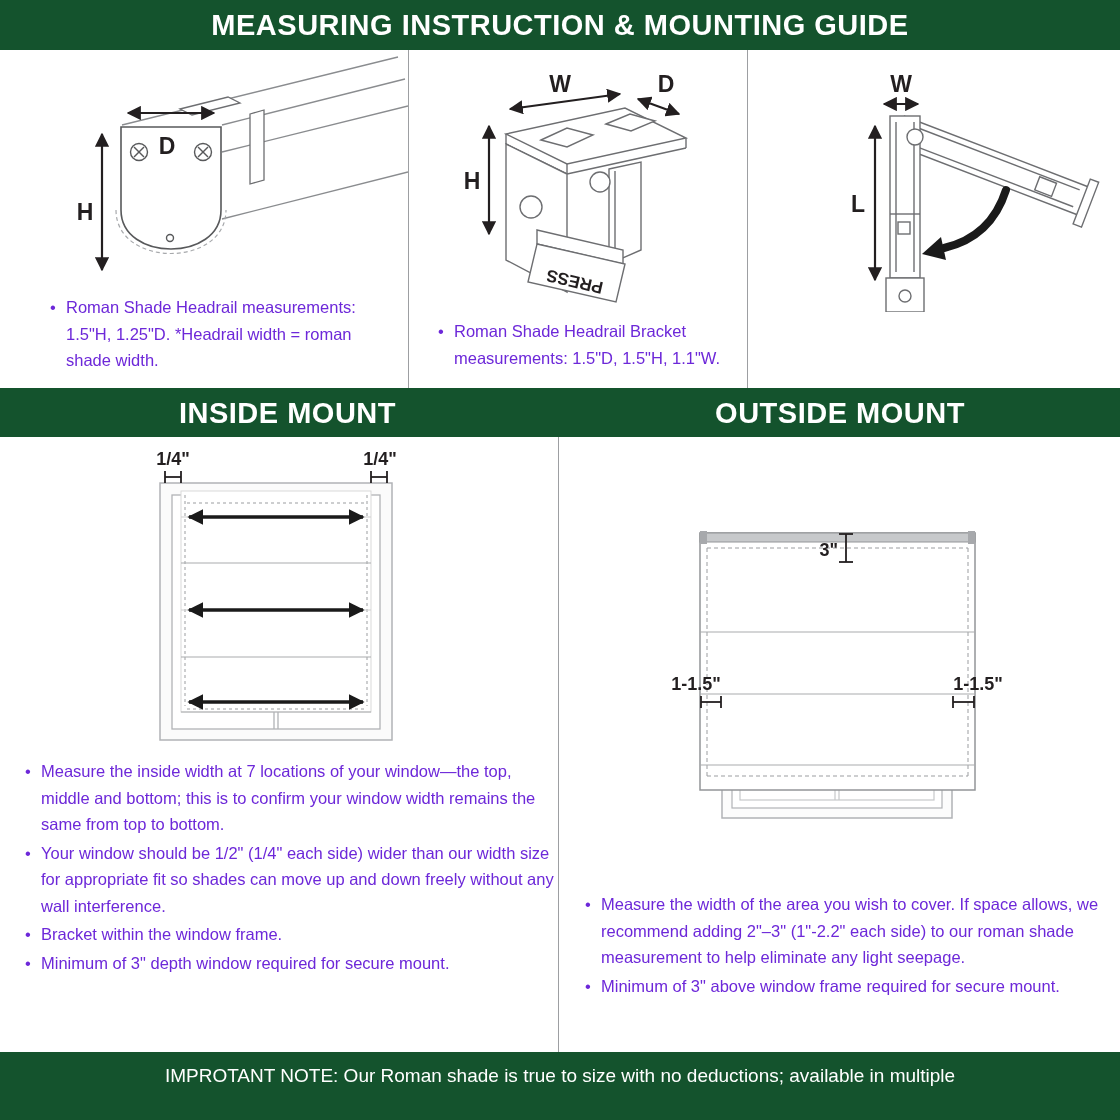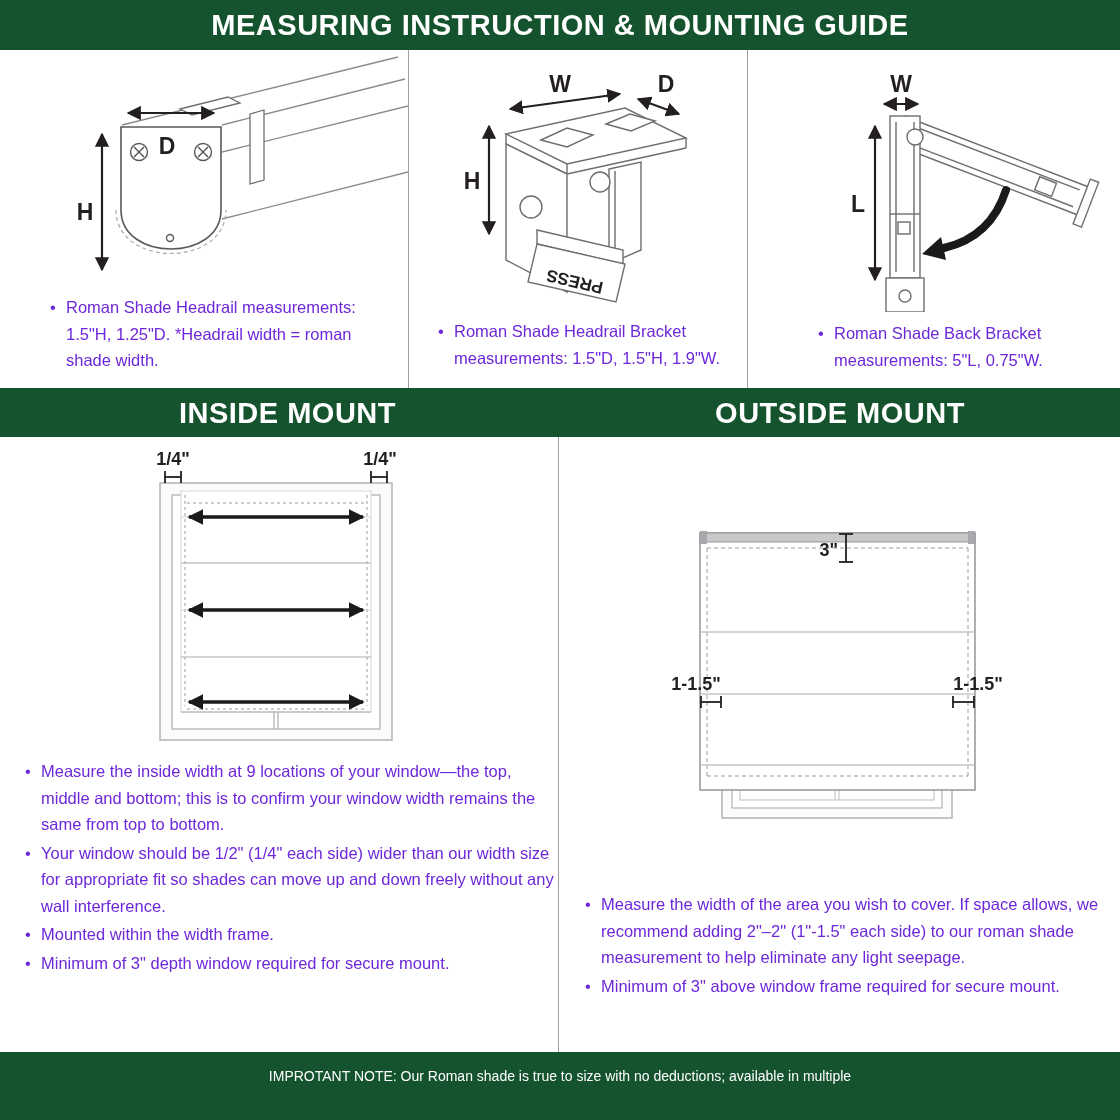--- a/index.html
+++ b/index.html
@@ -3,21 +3,21 @@
 <meta charset="utf-8">
 <style>
   html,body{margin:0;padding:0;background:#fff;}
   #canvas{position:relative;width:1120px;height:1120px;background:#fff;overflow:hidden;
           font-family:"Liberation Sans","DejaVu Sans",sans-serif;color:#414042;}
   .bar{position:absolute;background:#14532d;color:#fff;text-align:center;}
   #banner{left:0;top:0;width:1120px;height:50px;font-size:29px;font-weight:bold;line-height:51px;letter-spacing:.5px;}
   .band{top:388px;height:49px;font-size:29px;font-weight:bold;line-height:50px;letter-spacing:.5px;}
   #band-inside{left:0;width:575px;}
   #band-outside{left:560px;width:560px;}
-  #footer{left:0;top:1052px;width:1120px;height:68px;font-size:14px;line-height:26px;padding-top:11px;box-sizing:border-box;}
+  #footer{left:0;top:1052px;width:1120px;height:68px;font-size:19px;line-height:26px;padding-top:11px;box-sizing:border-box;}
   .vdiv{position:absolute;width:1px;background:#9d9fa2;}
   #div1{left:408px;top:50px;height:338px;}
   #div2{left:747px;top:50px;height:338px;}
   #div3{left:558px;top:437px;height:615px;}
   .diagram{position:absolute;}
   ul.blist{list-style:none;margin:0;padding:0;font-size:16.5px;line-height:26.5px;color:#6d28d9;}
   ul.blist li{position:relative;padding-left:16px;margin:0 0 2px 0;}
   ul.blist li::before{content:"\2022";position:absolute;left:0;top:0;}
   #cap1{left:50px;top:294px;width:330px;}
   #cap2{left:438px;top:318px;width:320px;}
@@ -132,24 +132,21 @@
     <line x1="136" y1="52" x2="170" y2="52" stroke="#231f20" stroke-width="2.2" marker-start="url(#arr)" marker-end="url(#arr)"></line>
     <line x1="127" y1="74" x2="127" y2="228" stroke="#231f20" stroke-width="2.2" marker-start="url(#arr)" marker-end="url(#arr)"></line>
     <text class="dimL" x="153" y="40" text-anchor="middle">W</text>
     <text class="dimL" x="110" y="160" text-anchor="middle">L</text>
   </svg>
 
   <ul id="cap1" class="blist diagram">
     <li>Roman Shade Headrail measurements: 1.5"H, 1.25"D. *Headrail width = roman shade width.</li>
   </ul>
   <ul id="cap2" class="blist diagram">
-    <li>Roman Shade Headrail Bracket measurements: 1.5"D, 1.5"H, 1.9"W.</li>
-  </ul>
-  <ul id="cap3" class="blist diagram">
-    <li>Roman Shade Back Bracket measurements: 5"L, 0.75"W.</li>
+    <li>Roman Shade Headrail Bracket measurements: 1.5"D, 1.5"H, 1.1"W.</li>
   </ul>
 
   <div id="band-inside" class="bar band">
     <span>INSIDE MOUNT</span>
   </div>
   <div id="band-outside" class="bar band">
     <span>OUTSIDE MOUNT</span>
   </div>
 
   <svg class="diagram" style="left:140px;top:446px" width="285" height="312" viewBox="0 0 285 312">
@@ -225,27 +222,27 @@
       <line x1="303" y1="184" x2="324" y2="184"></line>
         <line x1="303" y1="178" x2="303" y2="190"></line>
         <line x1="324" y1="178" x2="324" y2="190"></line>
     </g>
     <text class="dimS" x="188" y="38" text-anchor="end" font-size="19">3"</text>
     <text class="dimS" x="46" y="172" text-anchor="middle" font-size="19">1-1.5"</text>
     <text class="dimS" x="328" y="172" text-anchor="middle" font-size="19">1-1.5"</text>
   </svg>
 
   <ul id="inside-bullets" class="blist diagram">
-    <li>Measure the inside width at 9 locations of your window—the top, middle and bottom; this is to confirm your window width remains the same from top to bottom.</li>
+    <li>Measure the inside width at 7 locations of your window—the top, middle and bottom; this is to confirm your window width remains the same from top to bottom.</li>
     <li>Your window should be 1/2" (1/4" each side) wider than our width size for appropriate fit so shades can move up and down freely without any wall interference.</li>
-    <li>Mounted within the width frame.</li>
+    <li>Bracket within the window frame.</li>
     <li>Minimum of 3" depth window required for secure mount.</li>
   </ul>
   <ul id="outside-bullets" class="blist diagram">
-    <li>Measure the width of the area you wish to cover. If space allows, we recommend adding 2"–2" (1"-1.5" each side) to our roman shade measurement to help eliminate any light seepage.</li>
+    <li>Measure the width of the area you wish to cover. If space allows, we recommend adding 2"–3" (1"-2.2" each side) to our roman shade measurement to help eliminate any light seepage.</li>
     <li>Minimum of 3" above window frame required for secure mount.</li>
   </ul>
 
   <div id="footer" class="bar">
     <div>IMPROTANT NOTE: Our Roman shade is true to size with no deductions; available in multiple</div>
   </div>
 
 </div>
 
 </body></html>

